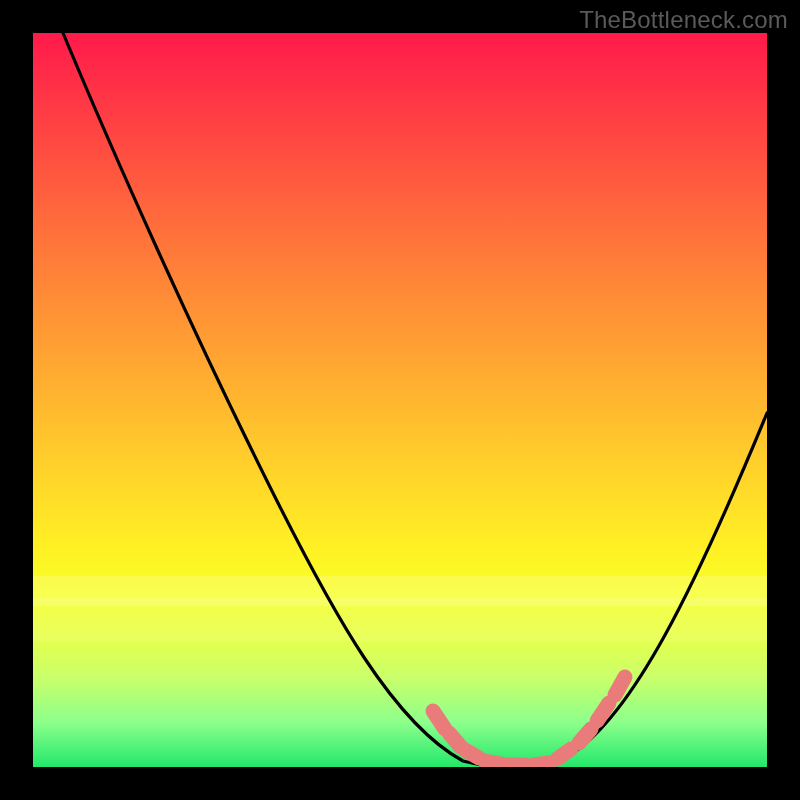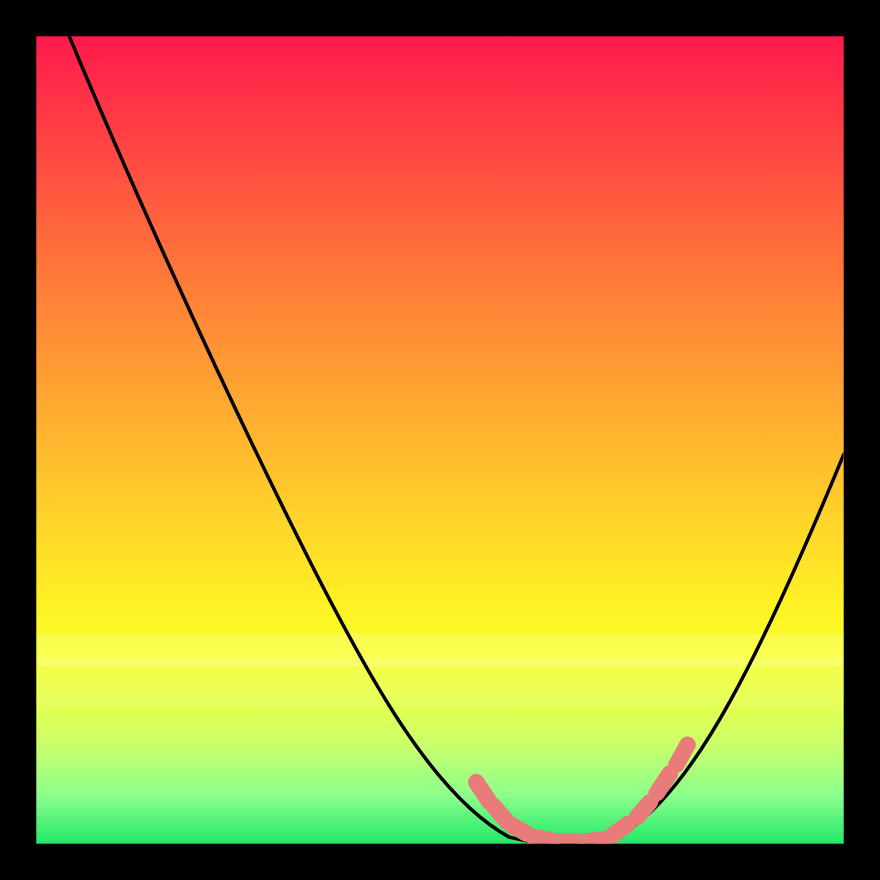--- a/index.html
+++ b/index.html
@@ -53,20 +53,21 @@
     position: absolute;
     left: 0;
     width: 100%;
     pointer-events: none;
   }
 </style>
 </head>
 <body>
 
 <div class="outer">
+  <div class="watermark">TheBottleneck.com</div>
 
   <div class="plot">
 
     <div class="soft-band" style="top:74%; height:4%; background:rgba(255,255,255,0.18);"></div>
     <div class="soft-band" style="top:77%; height:6%; background:rgba(255,255,255,0.10);"></div>
 
     <svg class="curve" viewBox="0 0 734 734" preserveAspectRatio="none">
 
       <path d="M 30 0
            C 80 120, 160 300, 240 460

